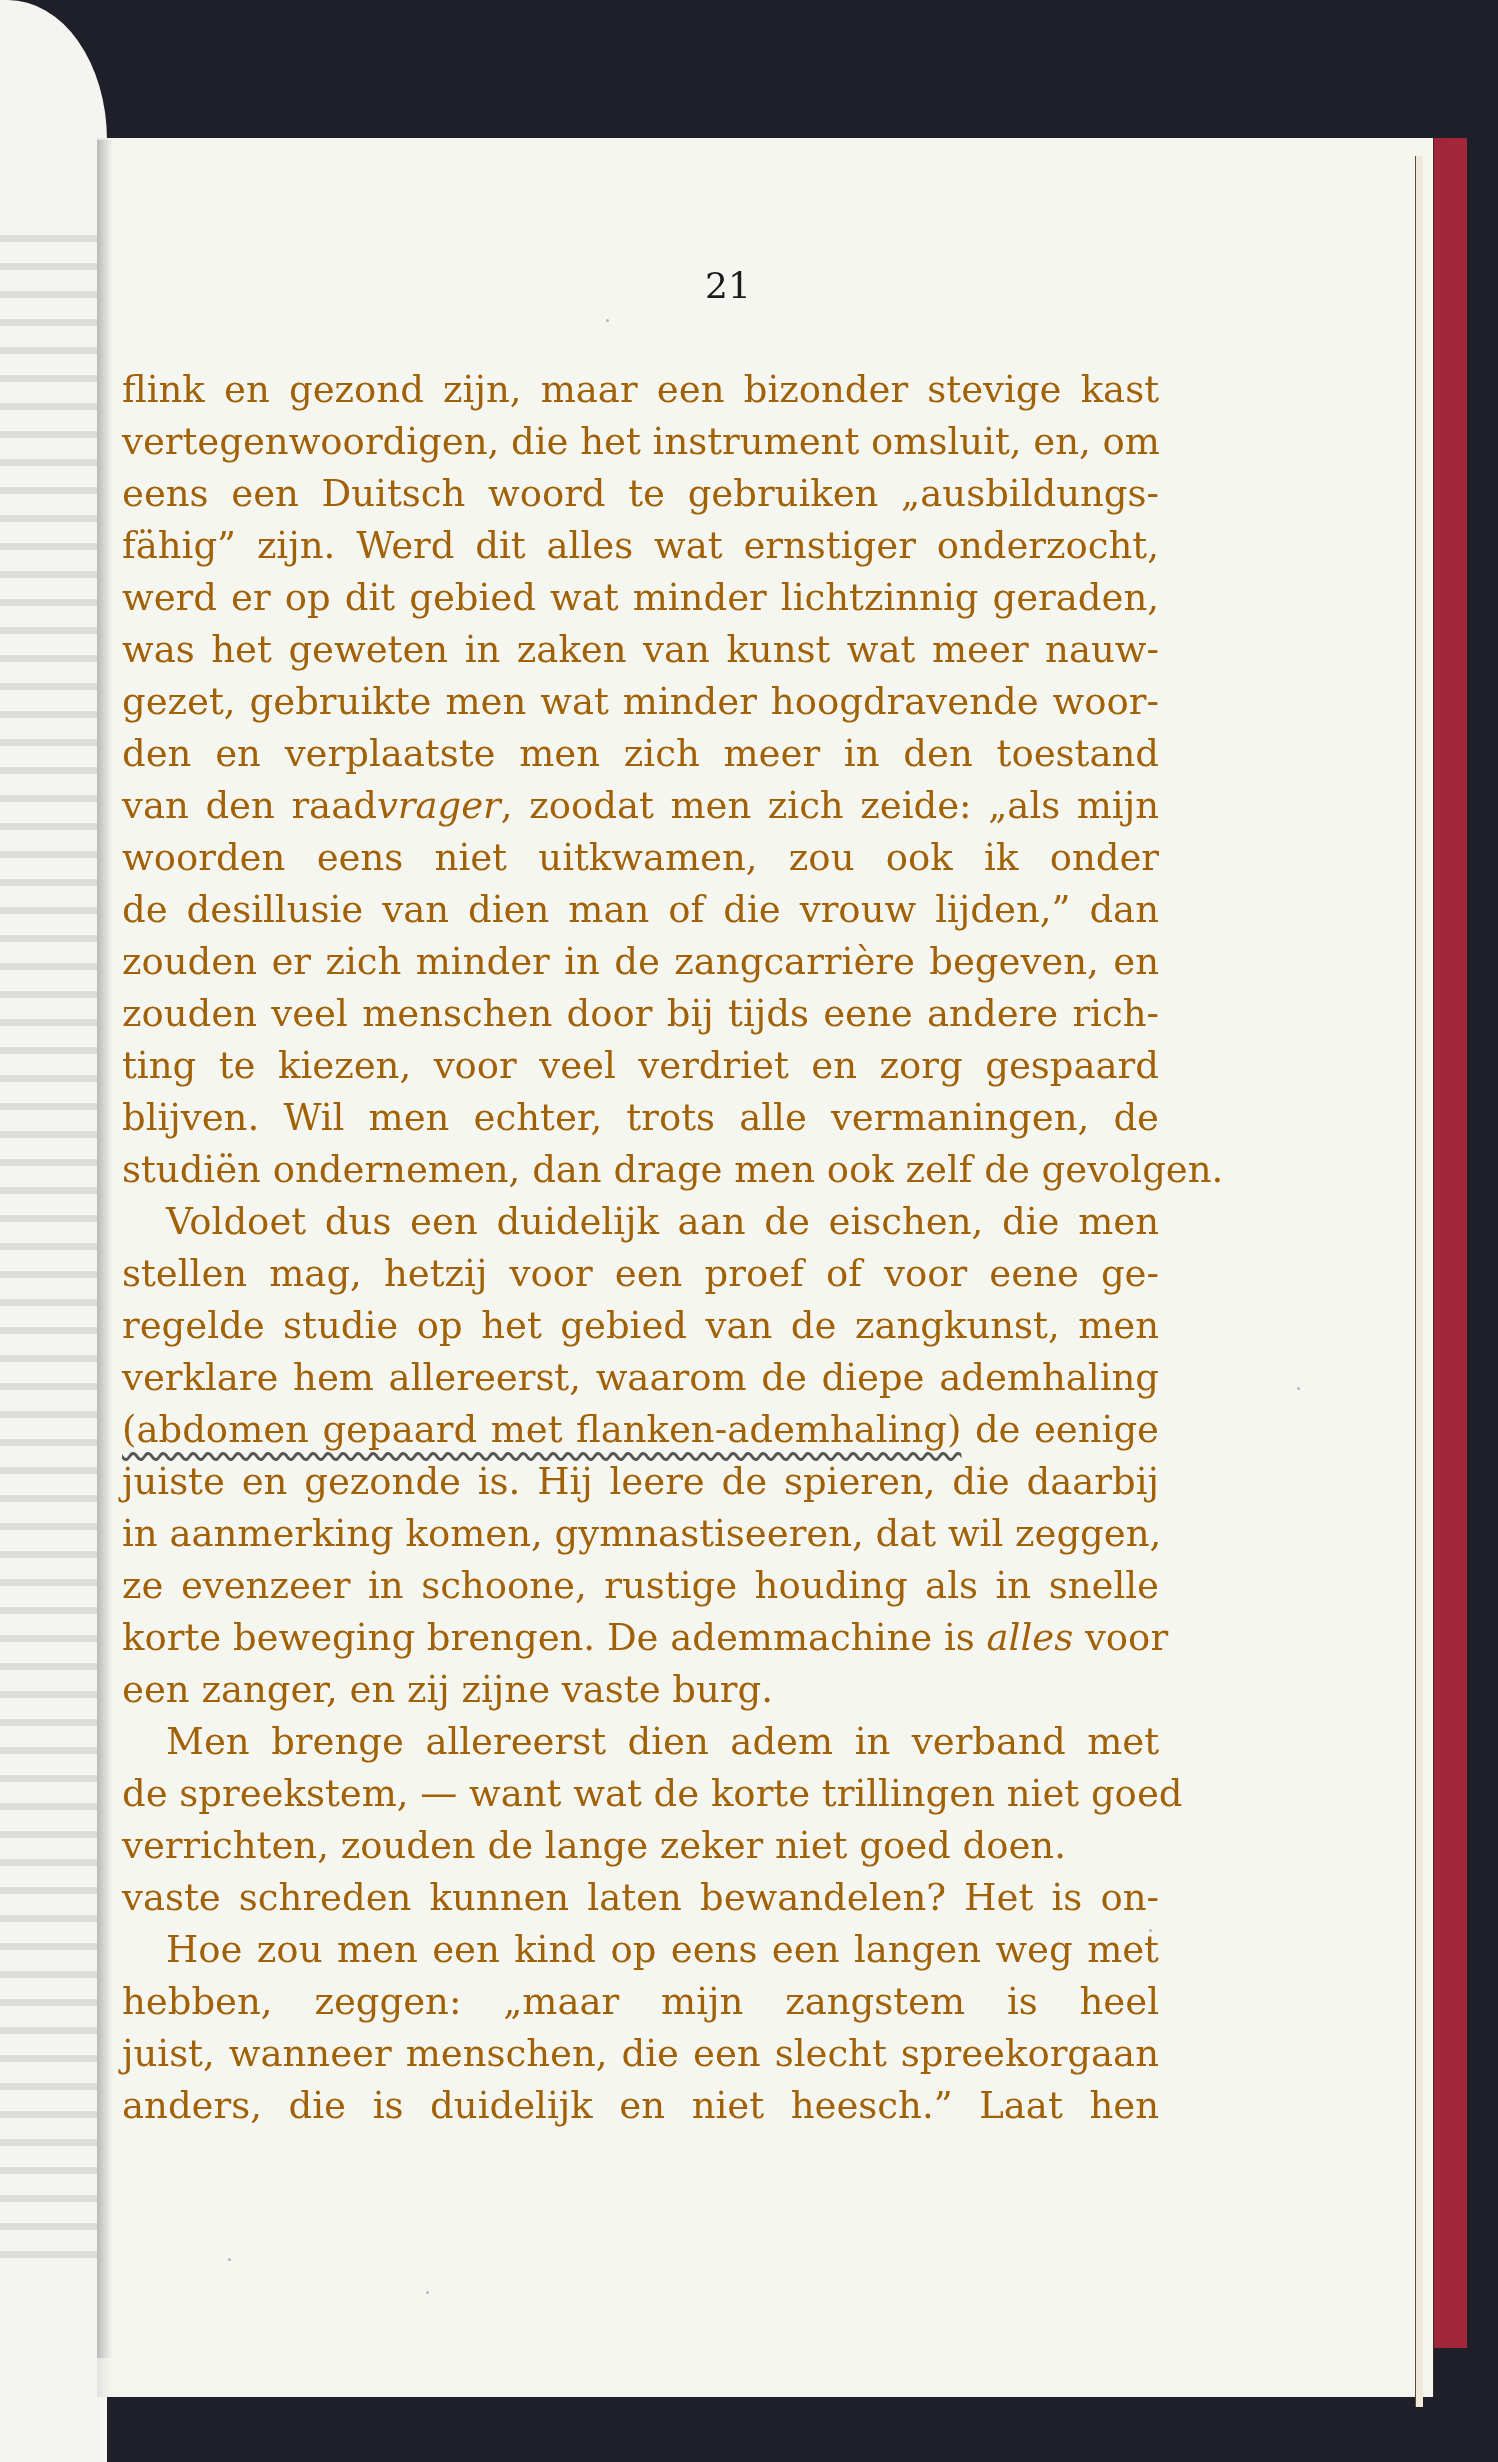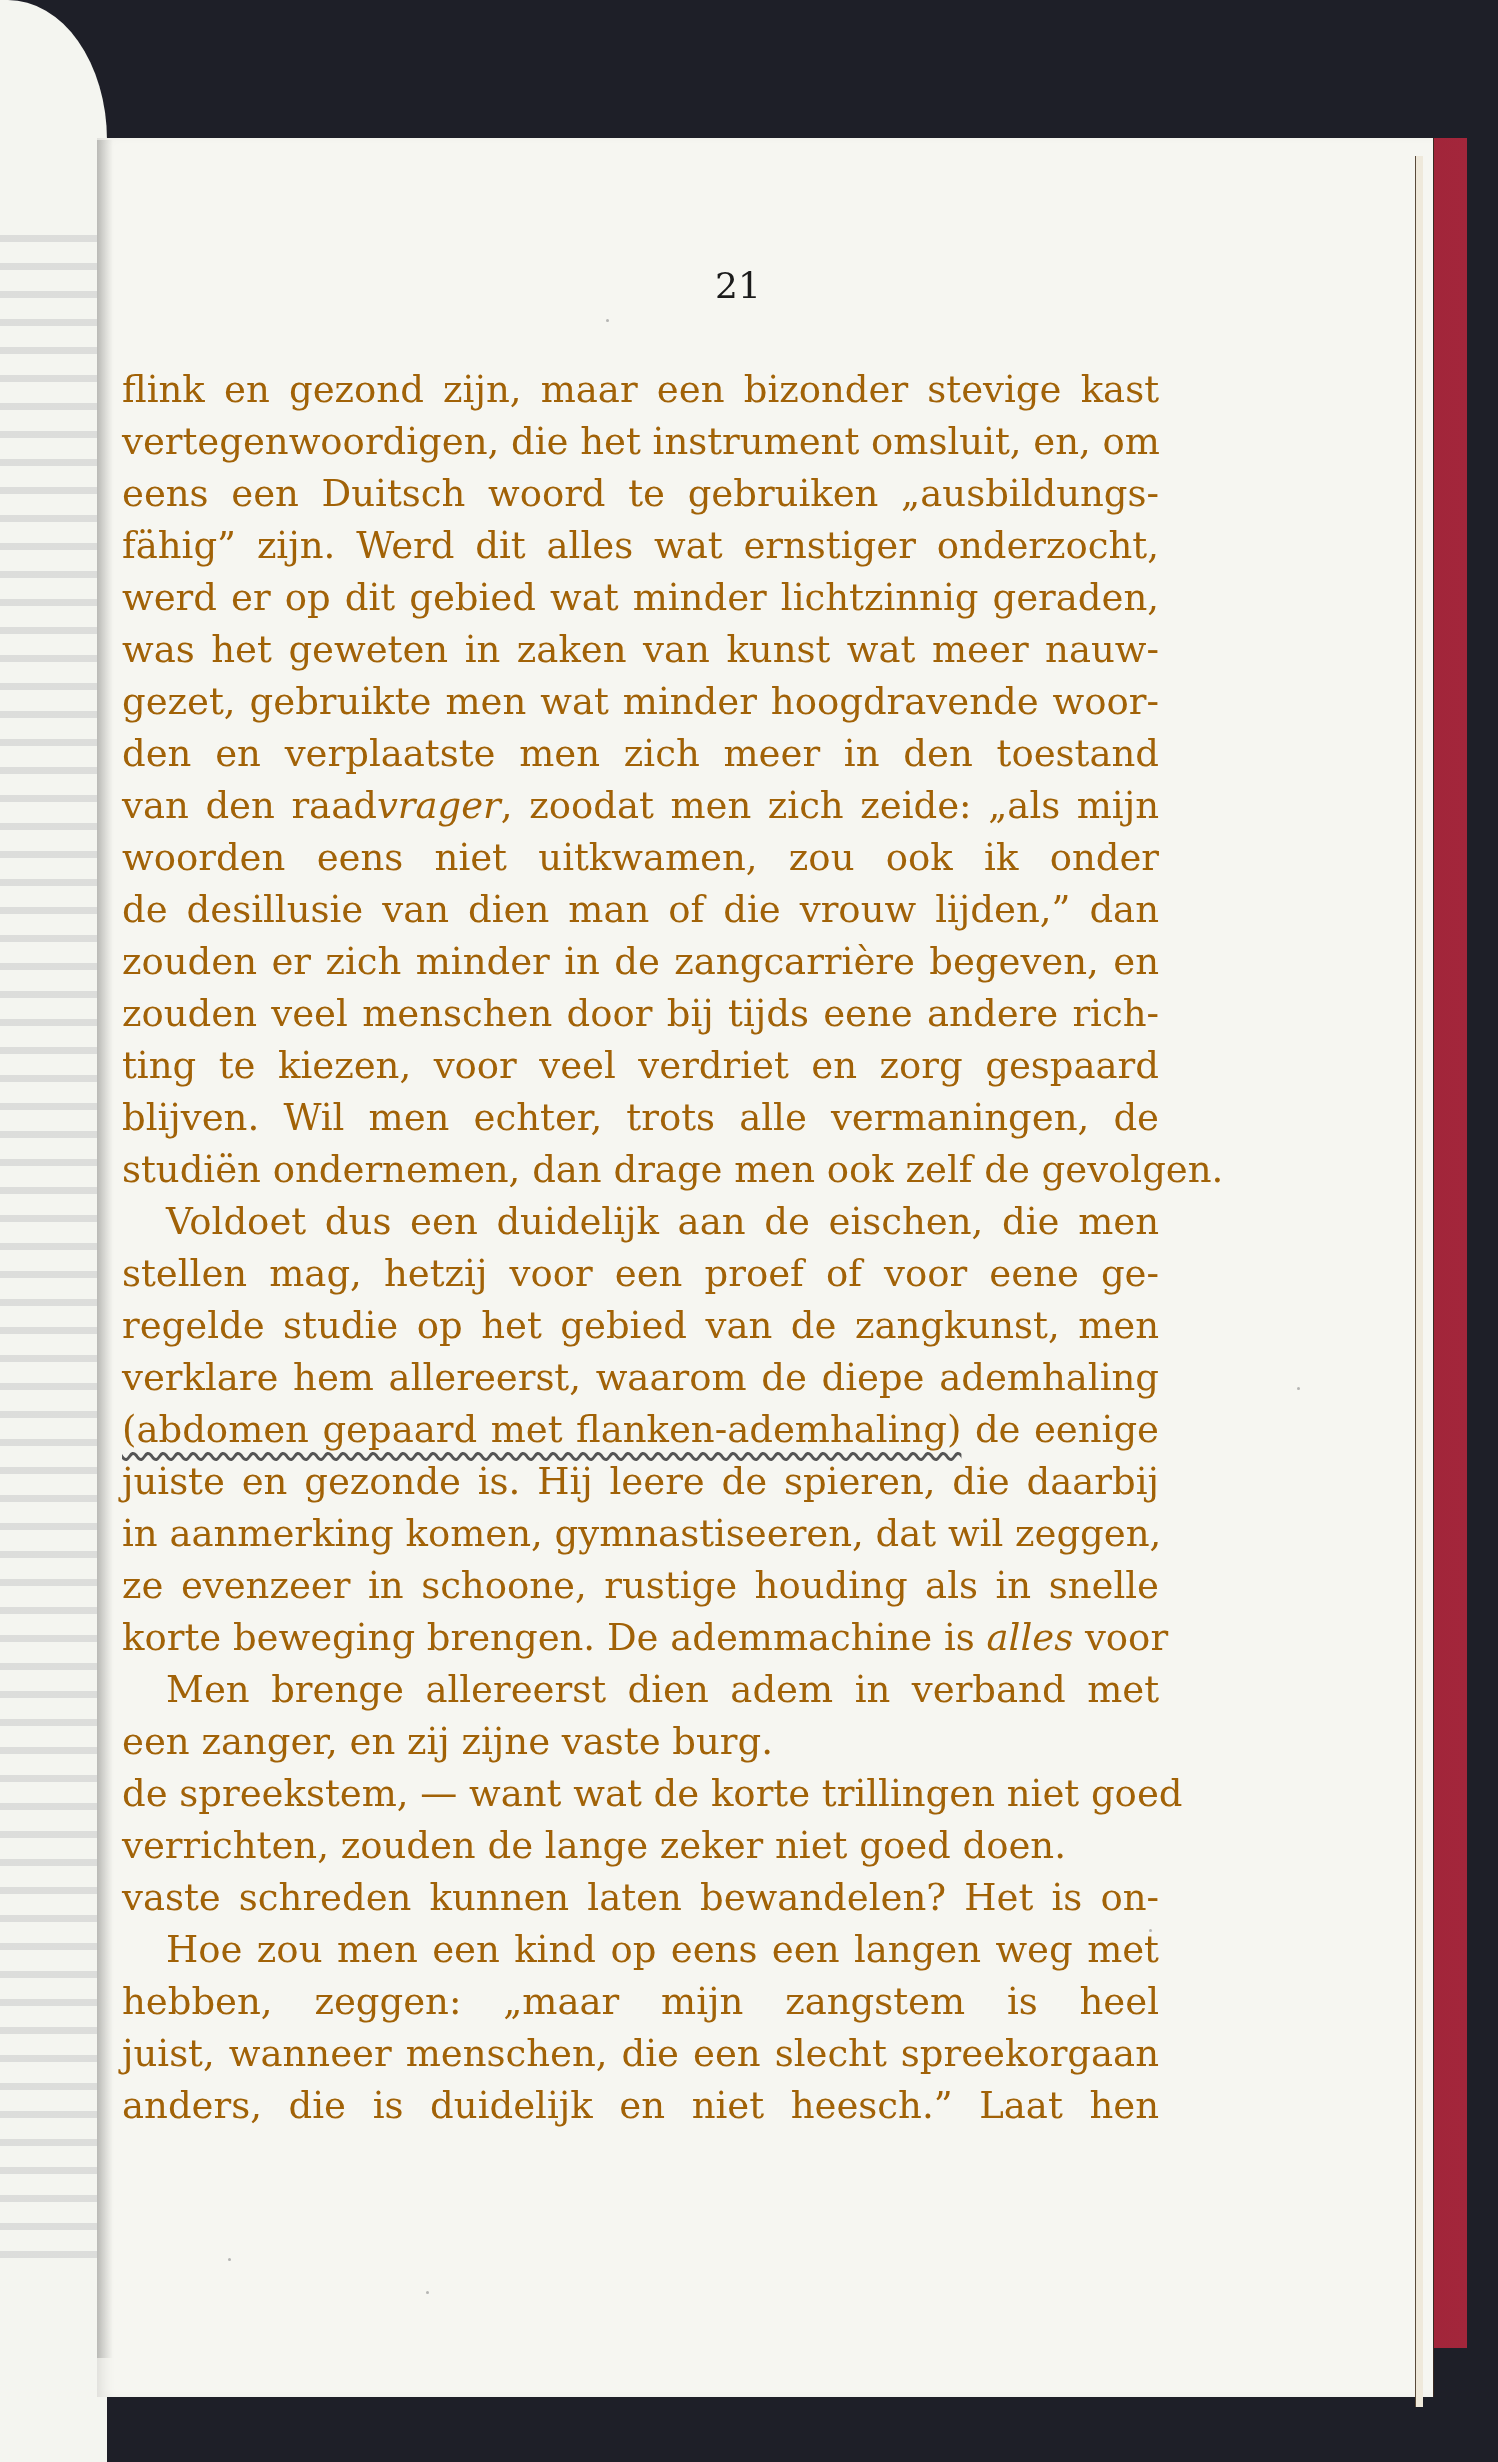--- a/index.html
+++ b/index.html
@@ -31,21 +31,21 @@
     position:absolute; left:97px; top:138px; width:1336px; height:2259px;
     background:#f6f6f1;
     border-right:1.6px solid #3a2a22;
     box-shadow:inset 11.5px 0 15px -8.2px rgba(0,0,0,0.12);
   }
   .page-edge-strip {
     position:absolute; left:1415px; top:156px; width:6.6px; height:2251px;
     background:#efe9db; border-left:0.8px solid #5a4a3a;
   }
   .page-number {
-    position:absolute; left:608px; top:127px; width:66px; text-align:center;
+    position:absolute; left:608px; top:127px; width:66px; text-align:left;
     font-size:36px; color:#1b1b1b;
   }
   .text-block {
     position:absolute; left:25px; top:226px; width:1037px;
     color:#a16207; font-size:37px; line-height:52px;
   }
   .line {
     display:block; white-space:nowrap; text-align:justify; text-align-last:justify;
     height:52px; overflow:visible;
   }
@@ -90,22 +90,22 @@
     <span class="line last">studiën ondernemen, dan drage men ook zelf de gevolgen.</span>
     <span class="line indent">Voldoet dus een duidelijk aan de eischen, die men</span>
     <span class="line">stellen mag, hetzij voor een proef of voor eene ge-</span>
     <span class="line">regelde studie op het gebied van de zangkunst, men</span>
     <span class="line">verklare hem allereerst, waarom de diepe ademhaling</span>
     <span class="line"><span class="underlined">(abdomen gepaard met flanken-ademhaling)</span><span> de eenige</span></span>
     <span class="line">juiste en gezonde is. Hij leere de spieren, die daarbij</span>
     <span class="line">in aanmerking komen, gymnastiseeren, dat wil zeggen,</span>
     <span class="line">ze evenzeer in schoone, rustige houding als in snelle</span>
     <span class="line"><span>korte beweging brengen. De ademmachine is </span><em>alles</em><span> voor</span></span>
+    <span class="line last">een zanger, en zij zijne vaste burg.</span>
     <span class="line indent">Men brenge allereerst dien adem in verband met</span>
-    <span class="line last">een zanger, en zij zijne vaste burg.</span>
     <span class="line">de spreekstem, — want wat de korte trillingen niet goed</span>
     <span class="line last">verrichten, zouden de lange zeker niet goed doen.</span>
     <span class="line">vaste schreden kunnen laten bewandelen? Het is on-</span>
     <span class="line indent">Hoe zou men een kind op eens een langen weg met</span>
     <span class="line">hebben, zeggen: „maar mijn zangstem is heel</span>
     <span class="line">juist, wanneer menschen, die een slecht spreekorgaan</span>
     <span class="line">anders, die is duidelijk en niet heesch.” Laat hen</span>
   </div>
 
   <div class="speck" style="left:509px; top:181px;"></div>

